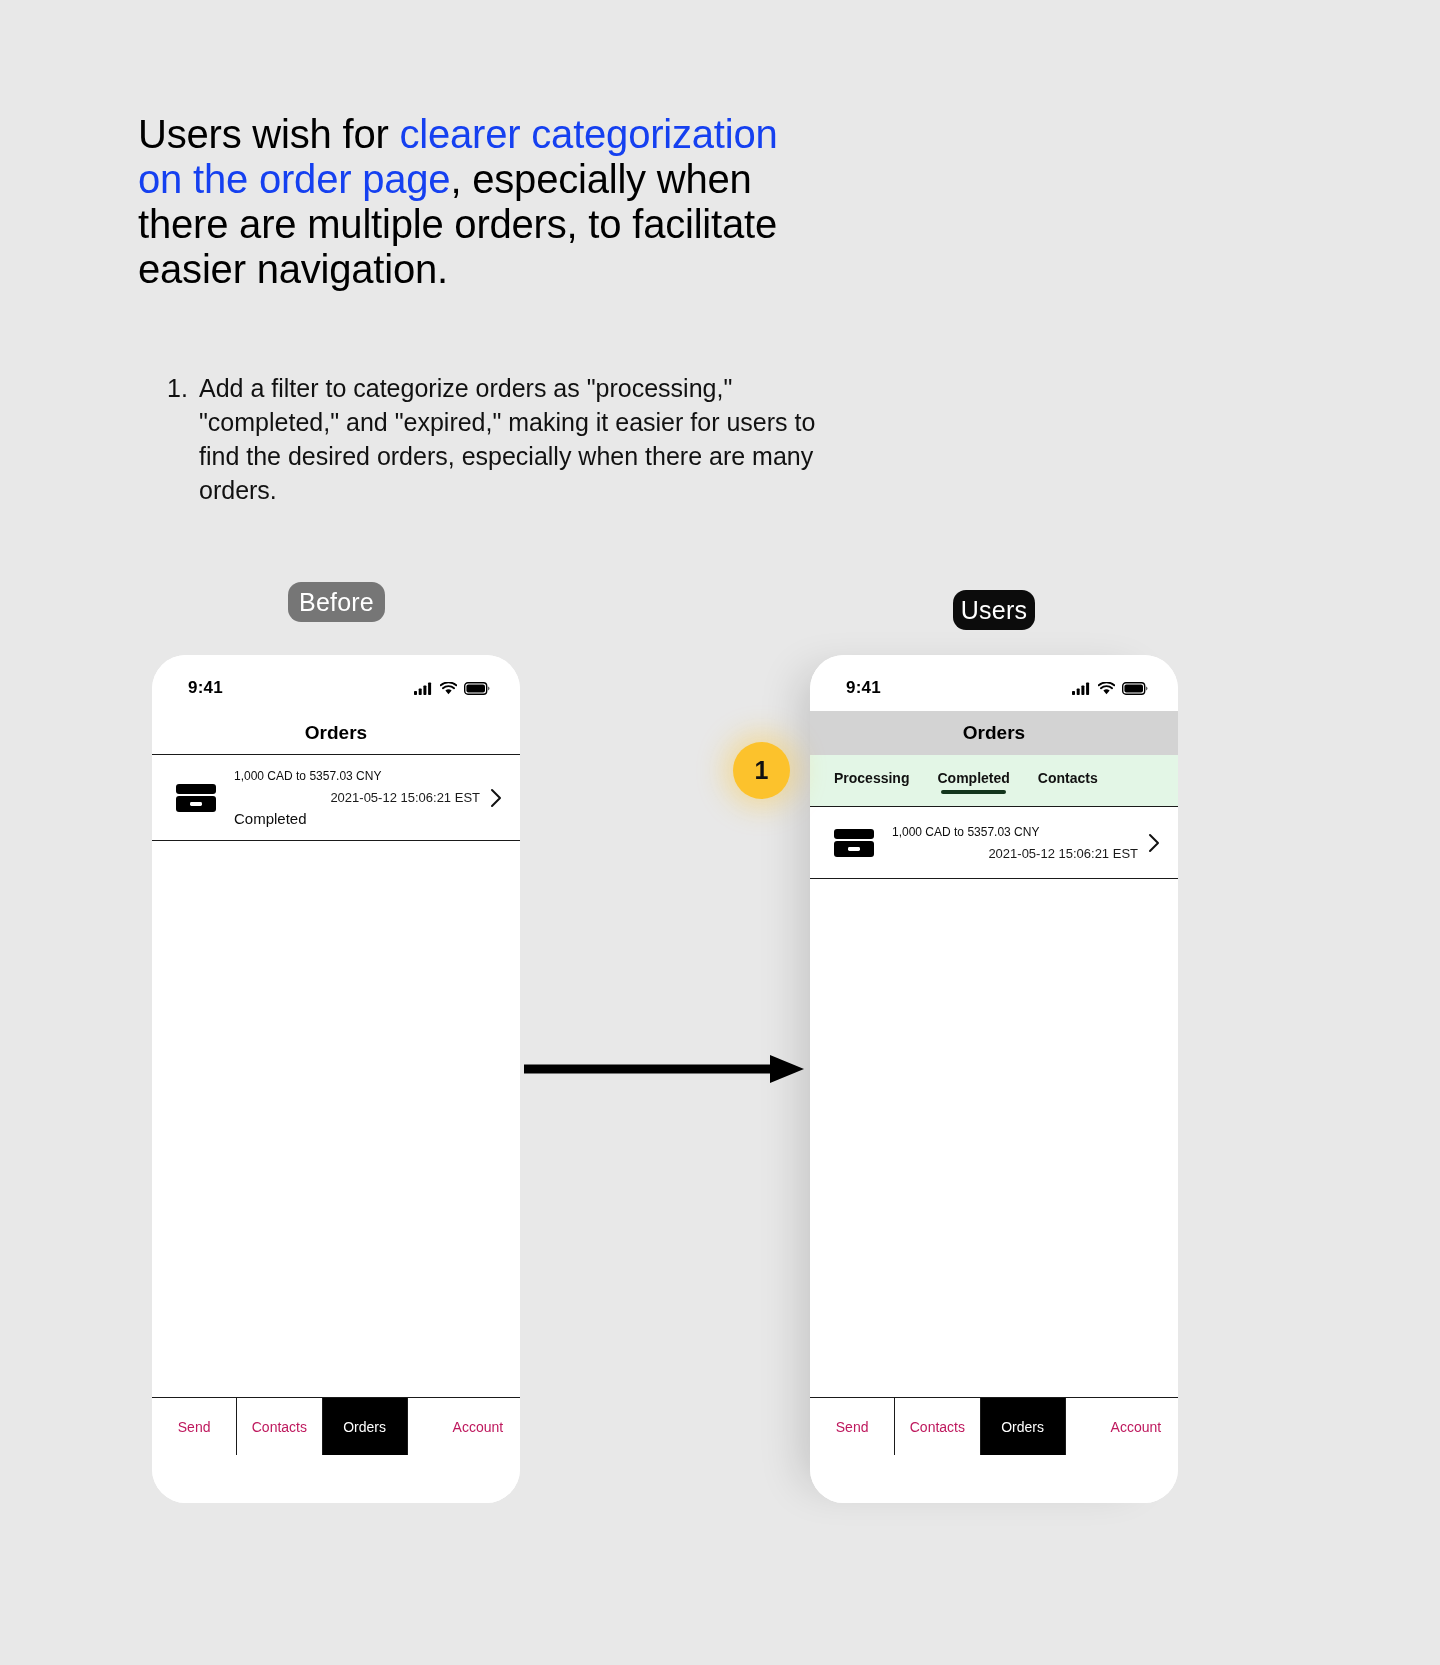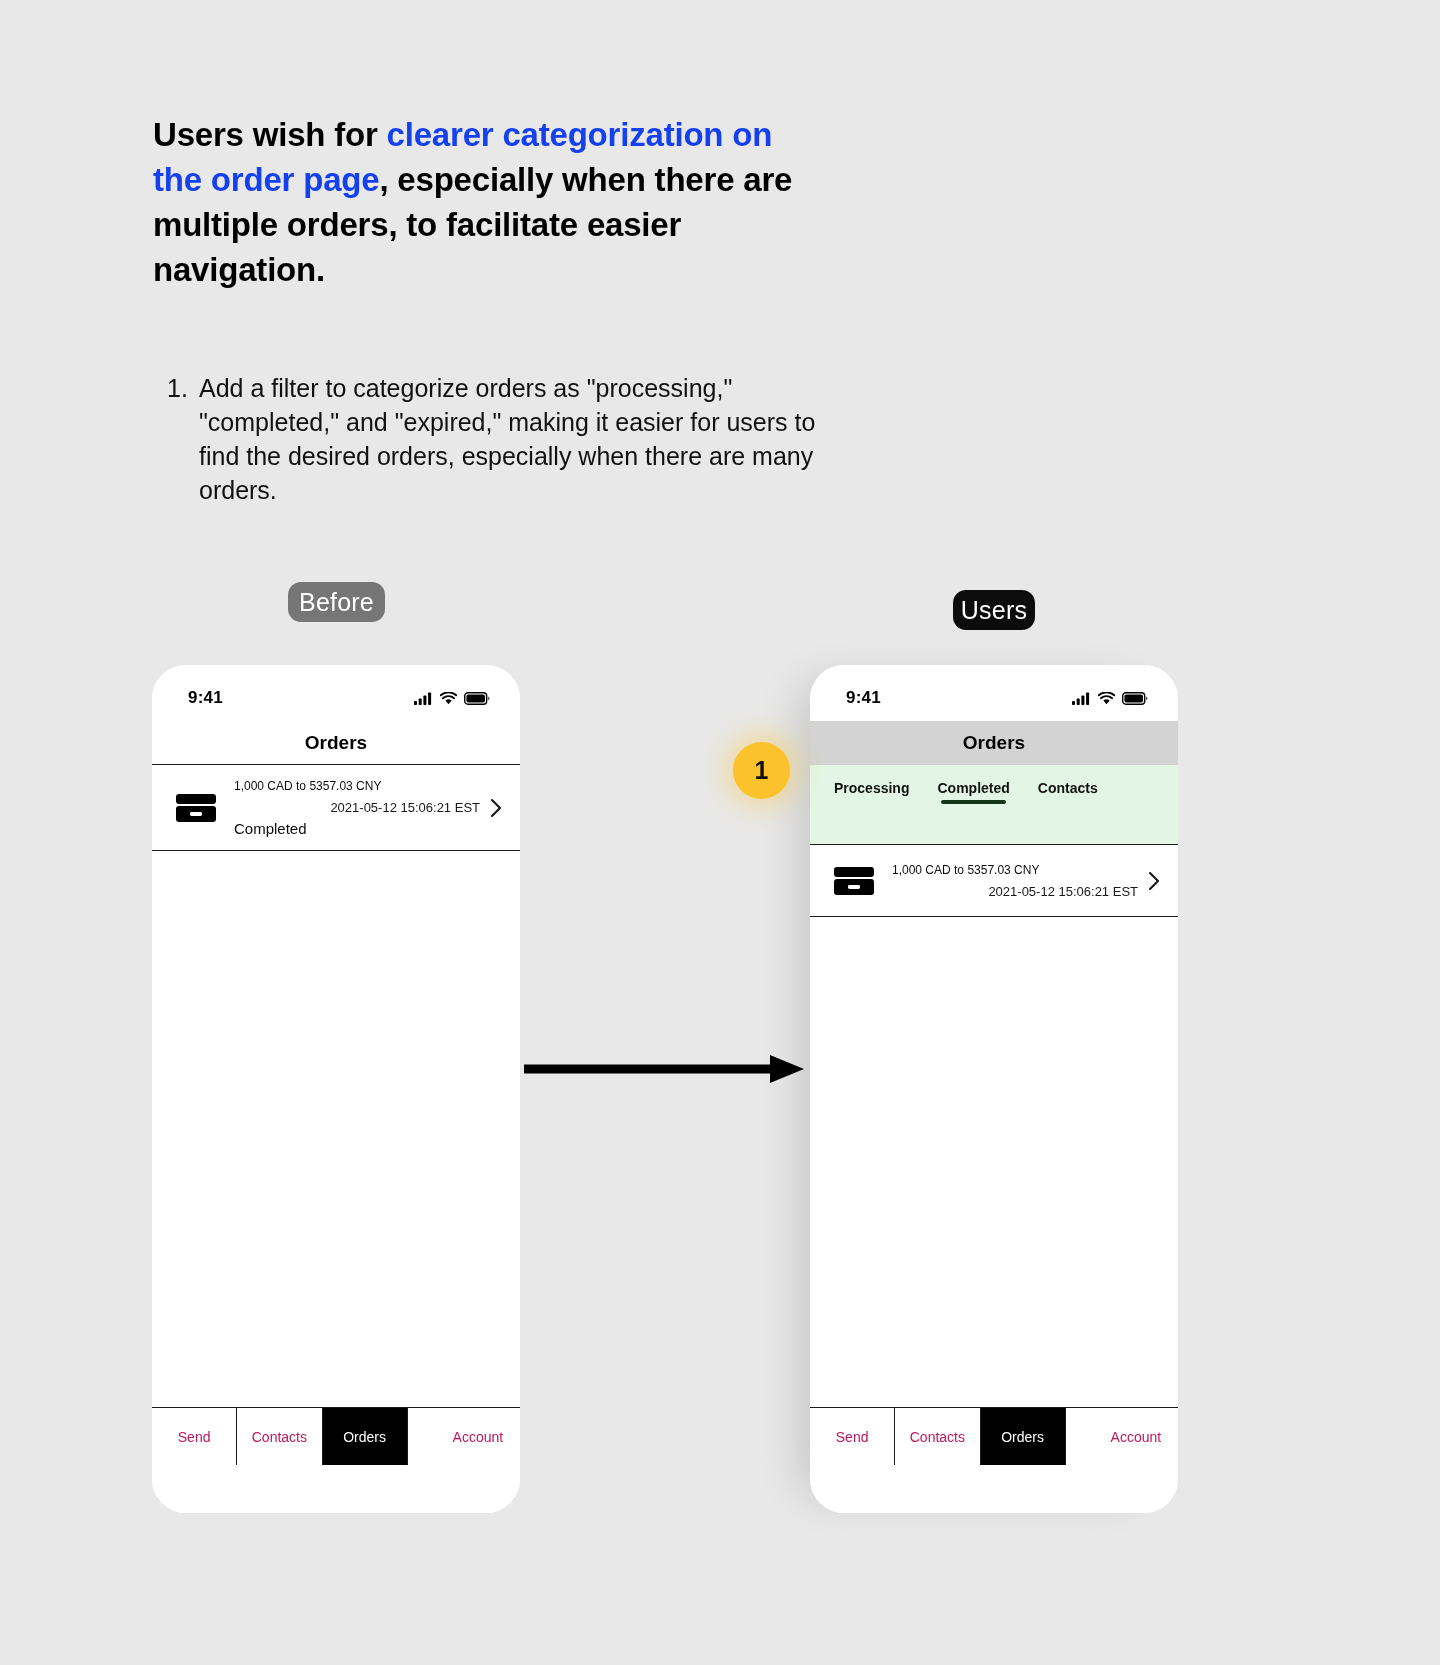--- a/index.html
+++ b/index.html
@@ -15,26 +15,26 @@
   .page {
     position: relative;
     width: 1440px;
     height: 1665px;
     background: #e8e8e8;
   }
 
   
   .headline {
     position: absolute;
-    left: 153px;
+    left: 138px;
     top: 112px;
     width: 660px;
-    font-size: 33px;
+    font-size: 40px;
     line-height: 45px;
-    font-weight: bold;
+    font-weight: normal;
     color: #000000;
     letter-spacing: -0.2px;
   }
   .headline .hl-blue { color: #1540f0; }
 
   
   .list-wrap {
     position: absolute;
     left: 167px;
     top: 371px;
@@ -109,21 +109,20 @@
   }
 
   
   .phone {
     position: absolute;
     background: #ffffff;
     border-radius: 34px;
     overflow: hidden;
     display: flex;
     flex-direction: column;
-    margin-top: 10px;
   }
   .phone-before {
     left: 152px;
     top: 655px;
     width: 368px;
     height: 848px;
   }
   .phone-after {
     left: 810px;
     top: 655px;
@@ -169,21 +168,21 @@
   }
   .navbar.gray {
     background: #d3d3d3;
     border-bottom: none;
   }
 
   
   .filter-bar {
     flex: 0 0 auto;
     background: #e3f6e6;
-    height: 80px;
+    height: 52px;
     display: flex;
     align-items: flex-start;
     padding: 15px 0 0 20px;
     gap: 20px;
     border-bottom: 1.6px solid #1a1a1a;
   }
   .filter-tab {
     position: relative;
     font-size: 14px;
     font-weight: bold;

